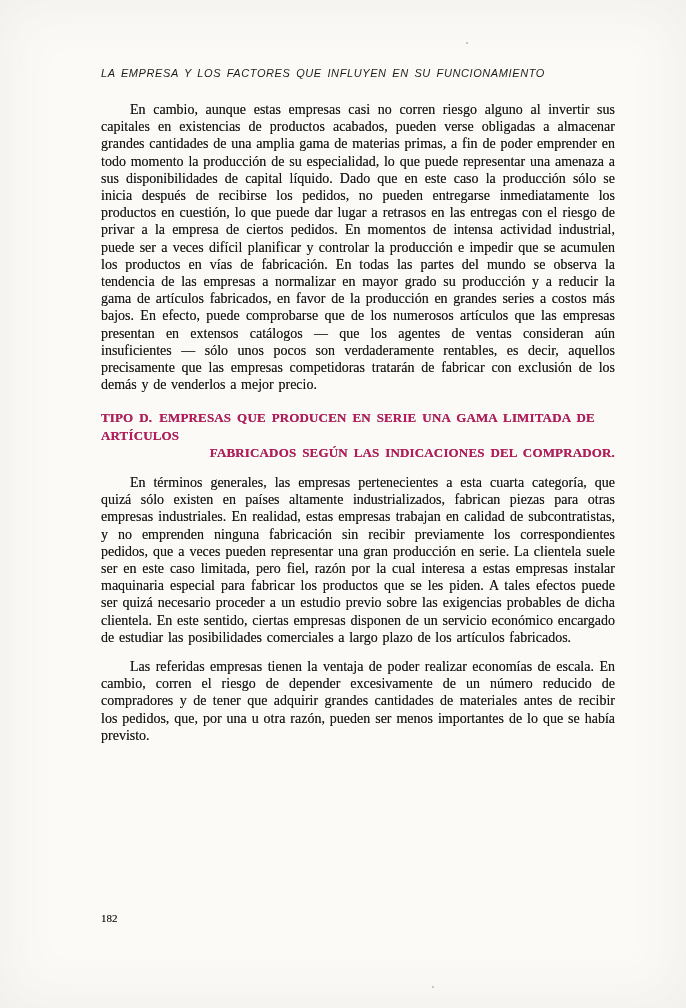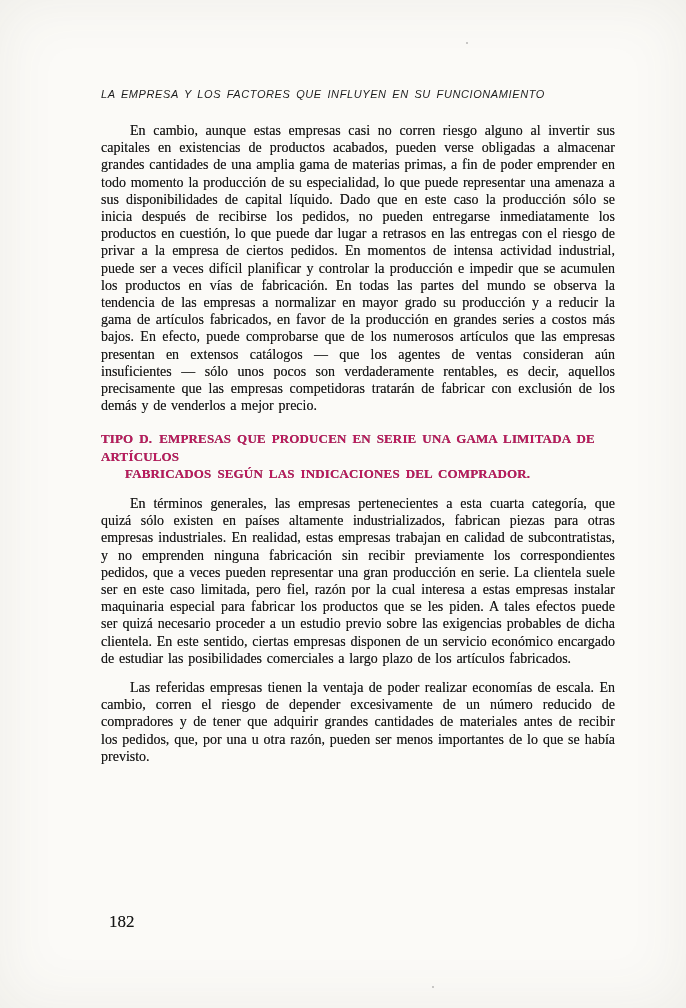--- a/index.html
+++ b/index.html
@@ -14,21 +14,21 @@
     margin: 0 auto;
     background: #fbfaf7;
     overflow: hidden;
     font-family: "Liberation Serif", serif;
     color: #161616;
     box-shadow: inset 0 0 60px rgba(90,85,70,0.08);
   }
   .text-block {
     position: absolute;
     left: 101px;
-    top: 88px;
+    top: 67px;
     width: 514px;
   }
   .running-head {
     font-family: "Liberation Sans", sans-serif;
     font-style: italic;
     font-size: 11px;
     font-weight: 500;
     letter-spacing: 0.6px;
     word-spacing: 2px;
     color: #1d1d1d;
@@ -53,26 +53,27 @@
     word-spacing: 2.5px;
     color: #be185d;
     text-shadow: 0 0 0.4px rgba(10,10,10,0.6);
   }
   .sh-gap {
     display: inline-block;
     width: 7px;
   }
   .sh-line2 {
     padding-left: 24px;
+    text-align: right;
   }
   .page-number {
     position: absolute;
-    left: 109px;
+    left: 101px;
     top: 912px;
-    font-size: 17px;
+    font-size: 11px;
     text-shadow: 0 0 0.4px rgba(10,10,10,0.5);
   }
   
   .speck {
     position: absolute;
     background: rgba(60,60,60,0.35);
     border-radius: 50%;
   }
   .speck-1 { width: 2px; height: 2px; left: 466px; top: 42px; }
   .speck-2 { width: 2px; height: 2px; left: 432px; top: 986px; }

